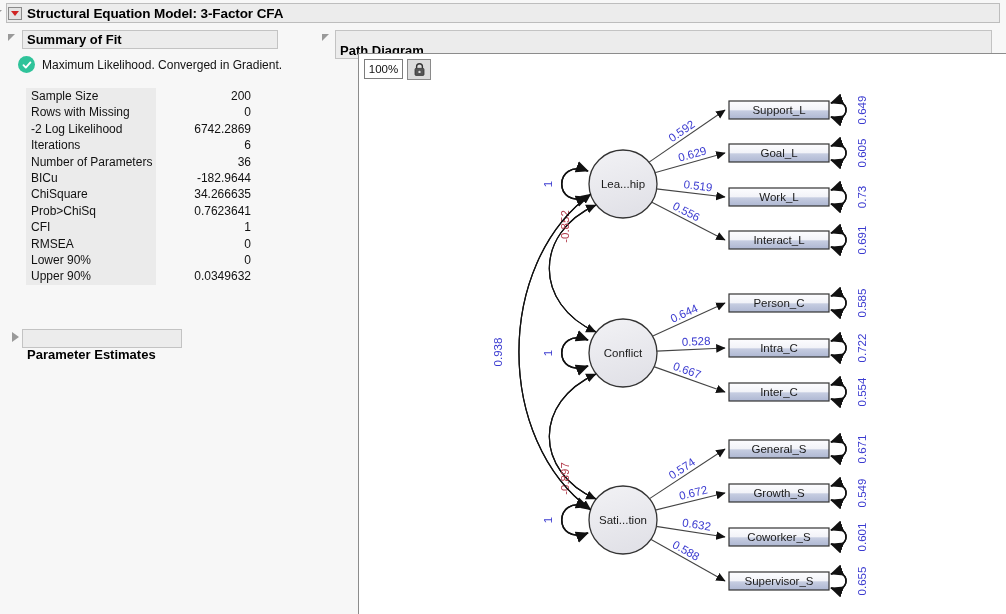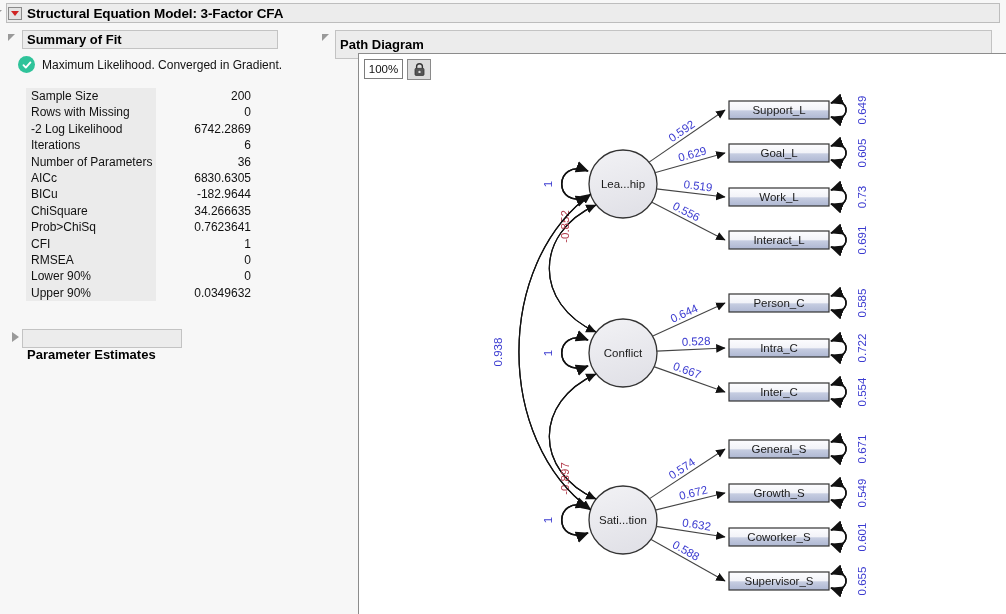--- a/index.html
+++ b/index.html
@@ -47,21 +47,21 @@
 
   
   .pe-head{position:absolute;left:22px;top:329px;width:160px;height:19px;
     background:#ececec;border:1px solid #c3c3c3;box-sizing:border-box;display:flex;align-items:center;}
   .pe-head .lbl{font-weight:bold;font-size:13px;margin-left:4px;color:#000;margin-top:32px;}
   .pe-tri{position:absolute;left:12px;top:332px;width:0;height:0;
     border-top:5.5px solid transparent;border-bottom:5.5px solid transparent;border-left:7px solid #9a9a9a;}
 
   
   .pd-head{position:absolute;left:335px;top:30px;width:657px;height:29px;
-    background:#ececec;border:1px solid #c3c3c3;box-sizing:border-box;display:flex;align-items:center;}
+    background:#ececec;border:1px solid #c3c3c3;box-sizing:border-box;display:flex;align-items:flex-end;}
   .pd-head .lbl{font-weight:bold;font-size:13px;margin-left:4px;color:#000;}
   .pd-tri{position:absolute;left:322px;top:34px;width:0;height:0;
     border-left:7px solid #9a9a9a;border-bottom:7px solid transparent;}
 
   .pd-panel{position:absolute;left:335px;top:53px;width:657px;height:561px;
     background:#ffffff;border-left:1px solid #8c8c8c;border-top:1px solid #8c8c8c;
     border-right:1px solid #d4d4d4;box-sizing:border-box;overflow:hidden;margin-left:23px;}
 
   .zoom-box{position:absolute;left:5px;top:5px;width:39px;height:20px;
     border:1px solid #7d7d7d;background:#fff;box-sizing:border-box;
@@ -118,24 +118,20 @@
         <div class="fit-name">-2 Log Likelihood</div>
         <div class="fit-val">6742.2869</div>
       </div>
       <div class="fit-row">
         <div class="fit-name">Iterations</div>
         <div class="fit-val">6</div>
       </div>
       <div class="fit-row">
         <div class="fit-name">Number of Parameters</div>
         <div class="fit-val">36</div>
-      </div>
-      <div class="fit-row">
-        <div class="fit-name">AICc</div>
-        <div class="fit-val">6830.6305</div>
       </div>
       <div class="fit-row">
         <div class="fit-name">BICu</div>
         <div class="fit-val">-182.9644</div>
       </div>
       <div class="fit-row">
         <div class="fit-name">ChiSquare</div>
         <div class="fit-val">34.266635</div>
       </div>
       <div class="fit-row">

